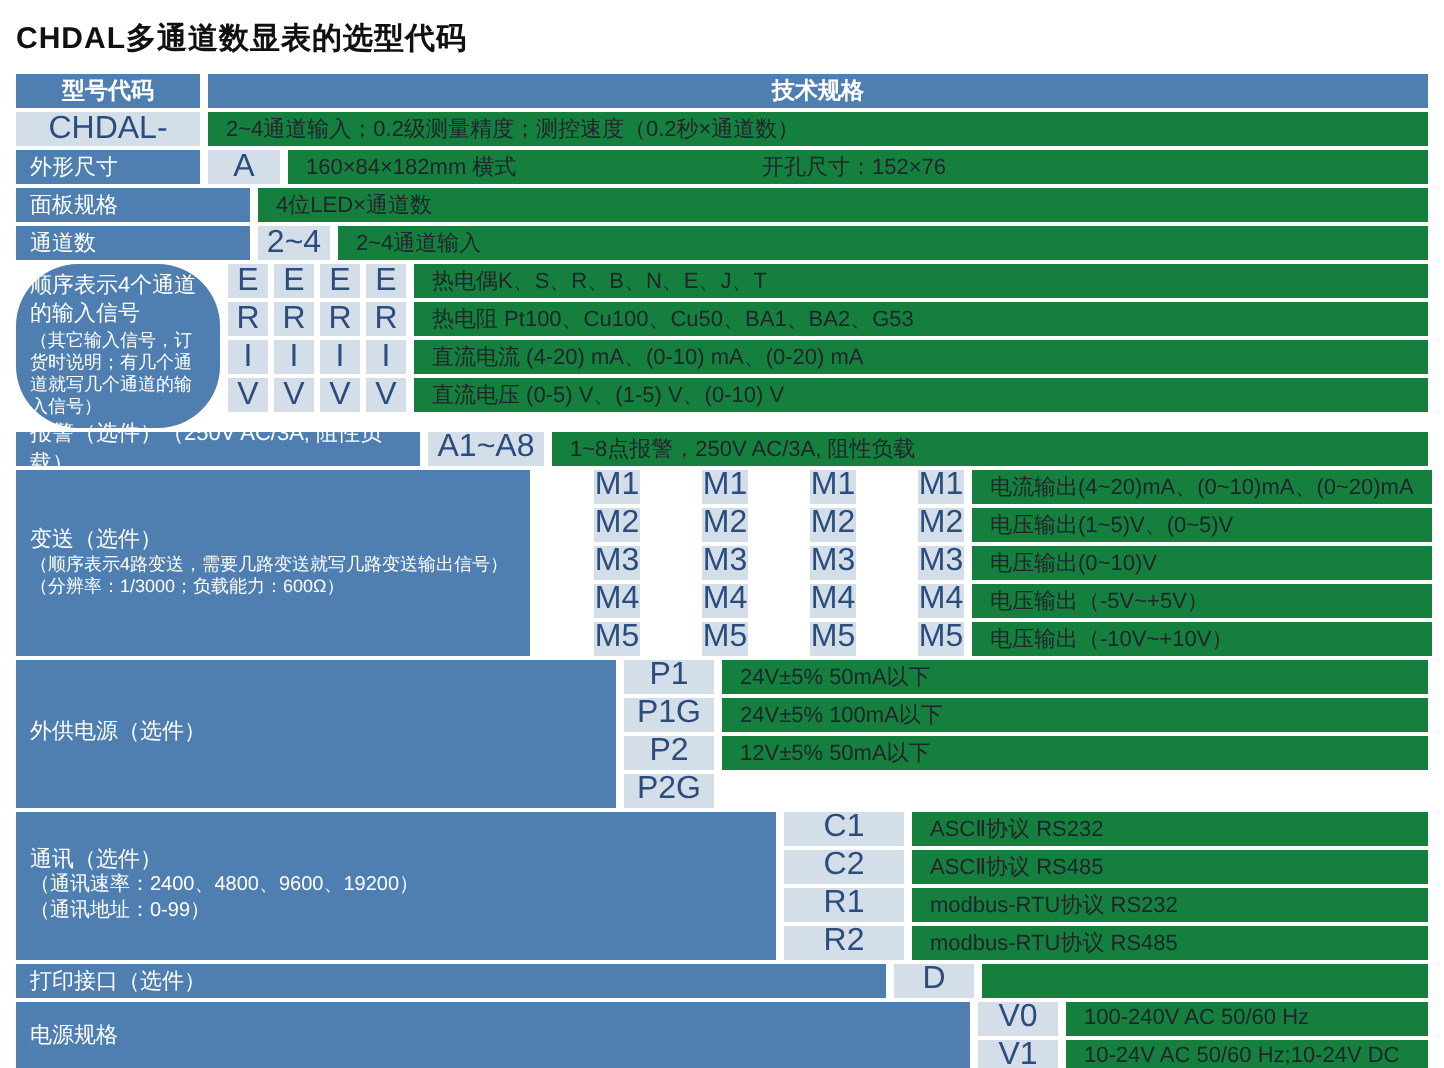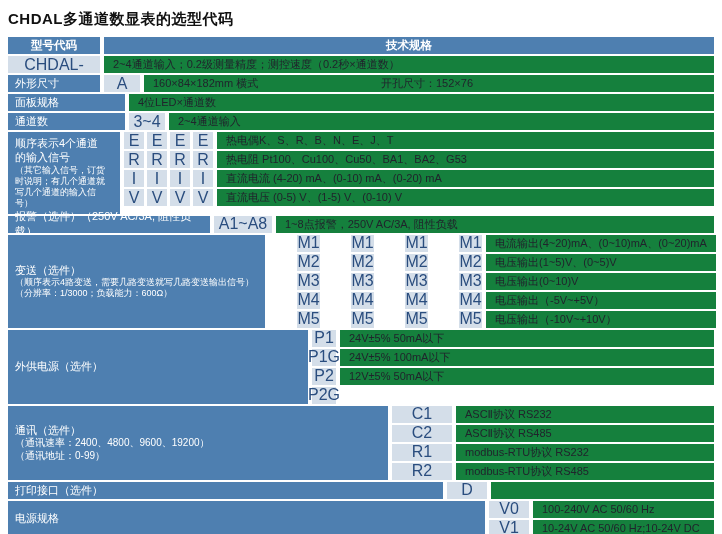--- a/index.html
+++ b/index.html
@@ -13,23 +13,23 @@
   .lbl.center{justify-content:center;}
   .code{background:#d4dee9;color:#2a4d7e;font-size:16px;display:flex;align-items:center;justify-content:center;flex-shrink:0;}
   .desc{background:#15803d;color:#20242c;font-size:11px;display:flex;align-items:center;padding:4px 9px;flex:1;white-space:nowrap;overflow:hidden;}
   .section{display:flex;gap:4px;}
   .seclbl{background:#4e7fb0;color:#ffffff;padding:4px 7px;flex-shrink:0;display:flex;flex-direction:column;justify-content:center;}
   .seclbl .l1{font-size:11px;line-height:1.3;}
   .seclbl .l2{font-size:9px;line-height:1.25;}
   .secrows{flex:1;display:flex;flex-direction:column;gap:2px;}
   .secrows .row{height:17px;}
   .codes4{display:flex;gap:3px;flex-shrink:0;}
-  .w92{width:92px;} .w117{width:117px;} .w36{width:36px;} .w102{width:112px;}
+  .w92{width:92px;} .w117{width:117px;} .w36{width:36px;} .w102{width:102px;border-radius:31px;}
   .w202{width:202px;} .w58{width:58px;} .w257{width:257px;} .w23{width:23px;margin-left:28px;}
-  .w20{width:20px;} .w337{width:300px;} .w45{width:24px;} .w380{width:380px;}
+  .w20{width:20px;} .w337{width:300px;} .w45{width:45px;} .w380{width:380px;}
   .w60{width:60px;} .w435{width:435px;} .w40{width:40px;} .w477{width:477px;}
   .split1{display:inline-block;width:228px;flex-shrink:0;}
   .hdr .lbl{font-weight:bold;font-size:11.5px;}
 </style>
 </head>
 <body>
 
 <div class="page">
   <div class="title">CHDAL多通道数显表的选型代码</div>
 
@@ -54,21 +54,21 @@
       </div>
     </div>
 
     <div class="row">
       <div class="lbl w117">面板规格</div>
       <div class="desc">4位LED×通道数</div>
     </div>
 
     <div class="row">
       <div class="lbl w117">通道数</div>
-      <div class="code w36">3~4</div>
+      <div class="code w36">2~4</div>
       <div class="desc">2~4通道输入</div>
     </div>
 
     <div class="section">
       <div class="seclbl w102">
         <span class="l1">顺序表示4个通道</span>
         <span class="l1">的输入信号</span>
         <span class="l2">（其它输入信号，订货时说明；有几个通道就写几个通道的输入信号）</span>
       </div>
       <div class="secrows">

